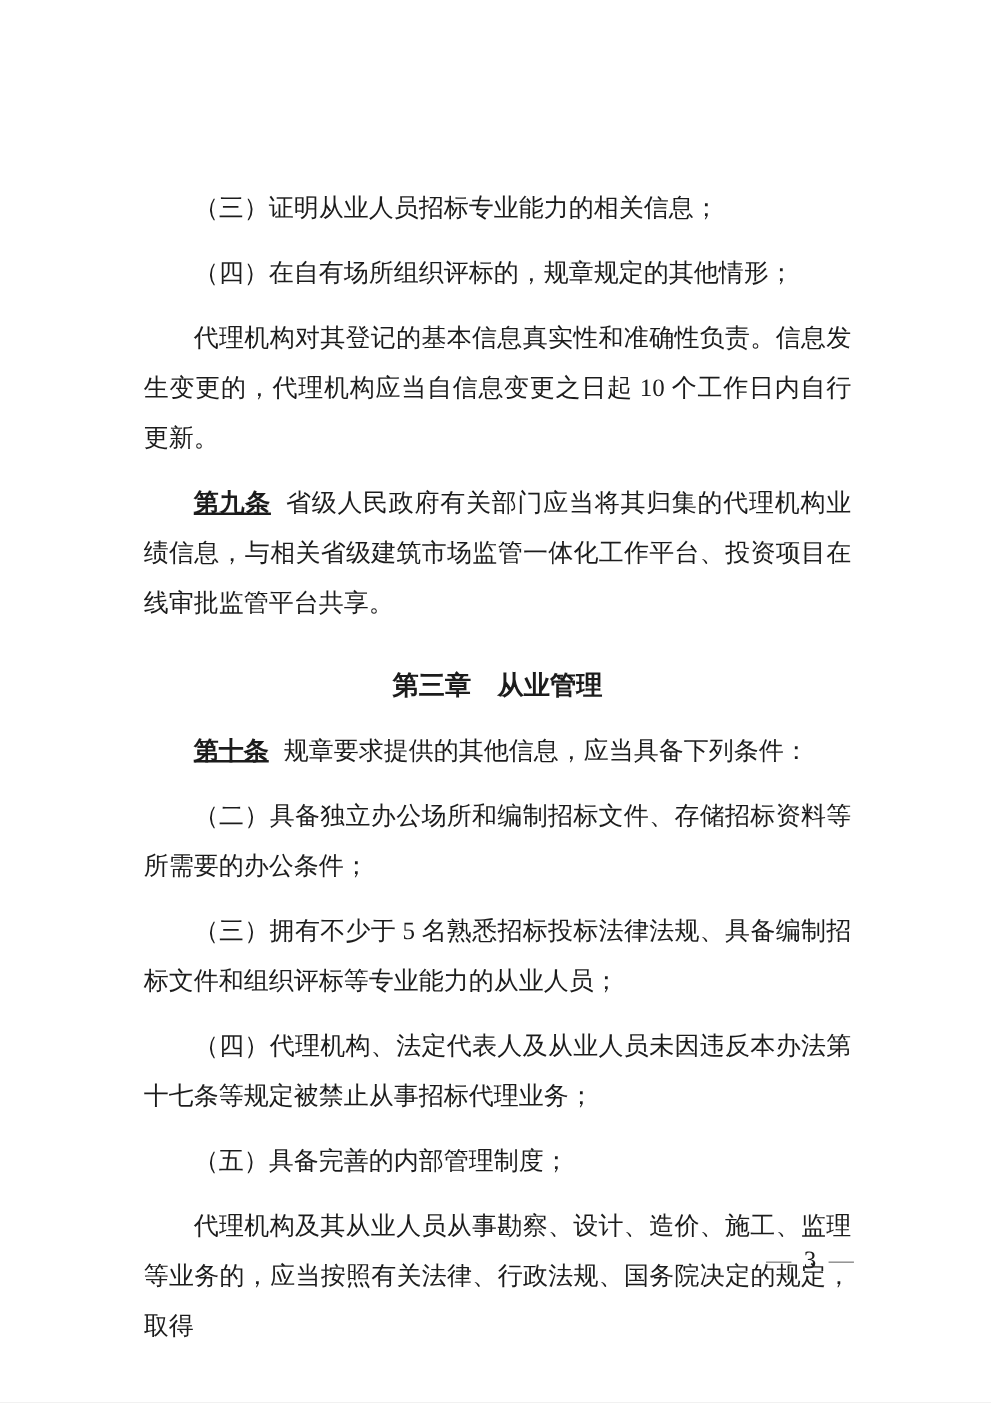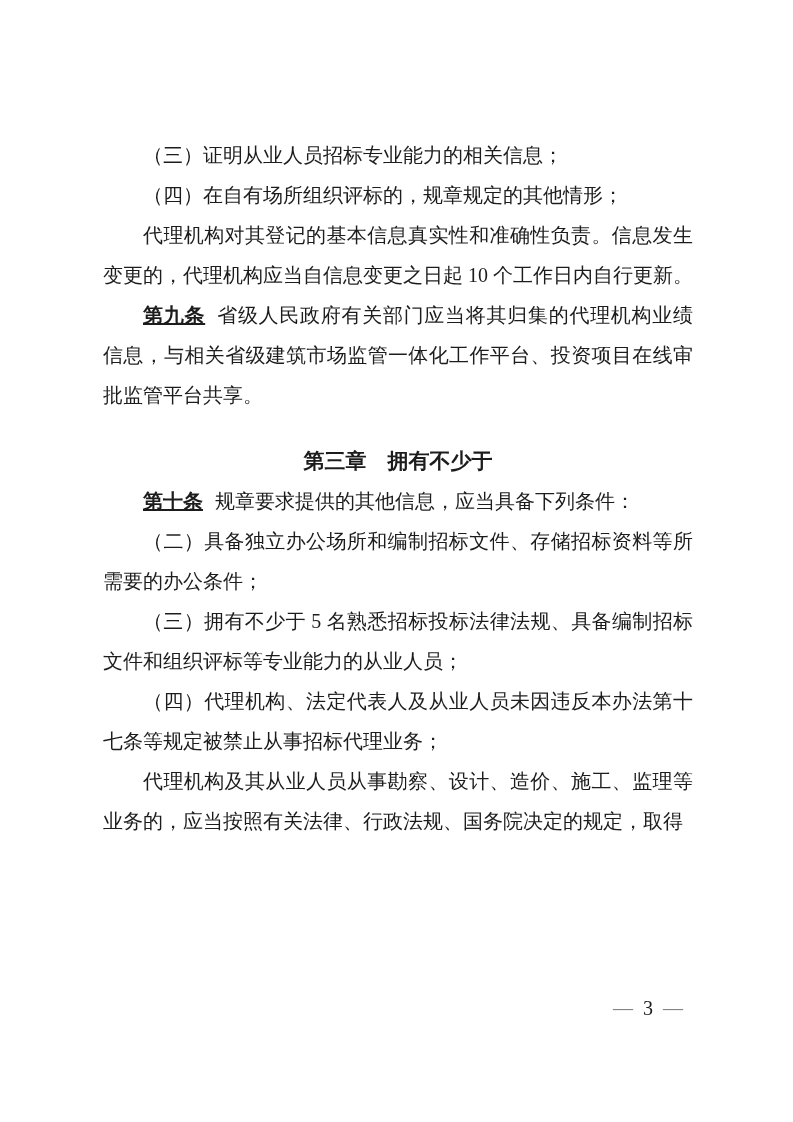--- a/index.html
+++ b/index.html
@@ -19,21 +19,21 @@
     position: absolute;
     left: 103px;
     top: 135px;
     width: 590px;
     font-size: 20px;
     line-height: 40px;
     text-align: justify;
   }
 
   .content p {
-    margin: 0;
+    margin: 12px;
     text-indent: 2em;
   }
 
   .chapter-heading {
     text-align: center;
     text-indent: 0 !important;
     font-family: "Liberation Sans", "DejaVu Sans", sans-serif;
     font-weight: bold;
     font-size: 21px;
     margin-top: 26px !important;
@@ -71,33 +71,34 @@
 
     <p>（四）在自有场所组织评标的，规章规定的其他情形；</p>
 
 
     <p>代理机构对其登记的基本信息真实性和准确性负责。信息发生变更的，代理机构应当自信息变更之日起 10 个工作日内自行更新。</p>
 
     <p>
       <span class="article-label">第九条</span><span>省级人民政府有关部门应当将其归集的代理机构业绩信息，与相关省级建筑市场监管一体化工作平台、投资项目在线审批监管平台共享。</span>
     </p>
 
-    <p class="chapter-heading">第三章　拥有不少于</p>
+    <p class="chapter-heading">第三章　从业管理</p>
 
     <p>
       <span class="article-label">第十条</span><span>规章要求提供的其他信息，应当具备下列条件：</span>
     </p>
 
 
     <p>（二）具备独立办公场所和编制招标文件、存储招标资料等所需要的办公条件；</p>
 
     <p>（三）拥有不少于 5 名熟悉招标投标法律法规、具备编制招标文件和组织评标等专业能力的从业人员；</p>
 
     <p>（四）代理机构、法定代表人及从业人员未因违反本办法第十七条等规定被禁止从事招标代理业务；</p>
 
+    <p>（五）具备完善的内部管理制度；</p>
 
 
     <p>代理机构及其从业人员从事勘察、设计、造价、施工、监理等业务的，应当按照有关法律、行政法规、国务院决定的规定，取得</p>
 
   </div>
 
   <div class="page-number">
     <span class="dash">—</span><span>3</span><span class="dash">—</span>
   </div>
 

